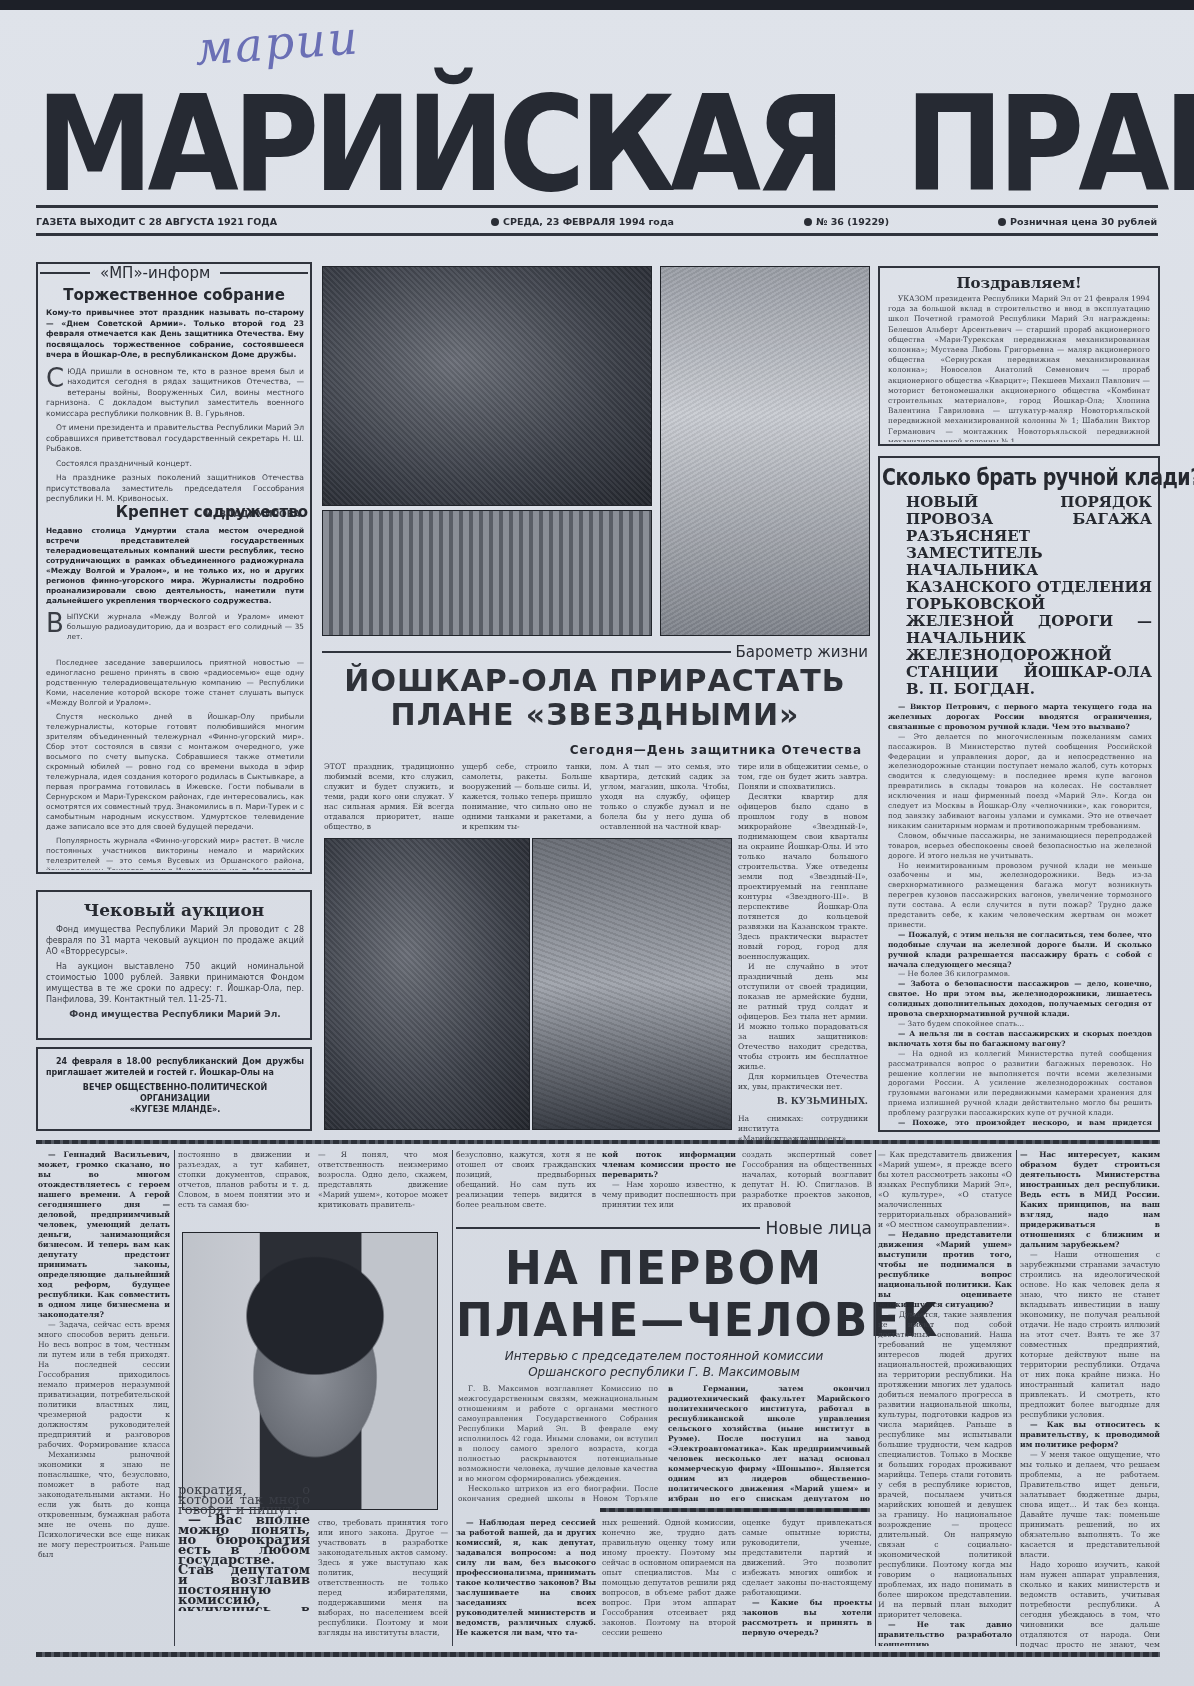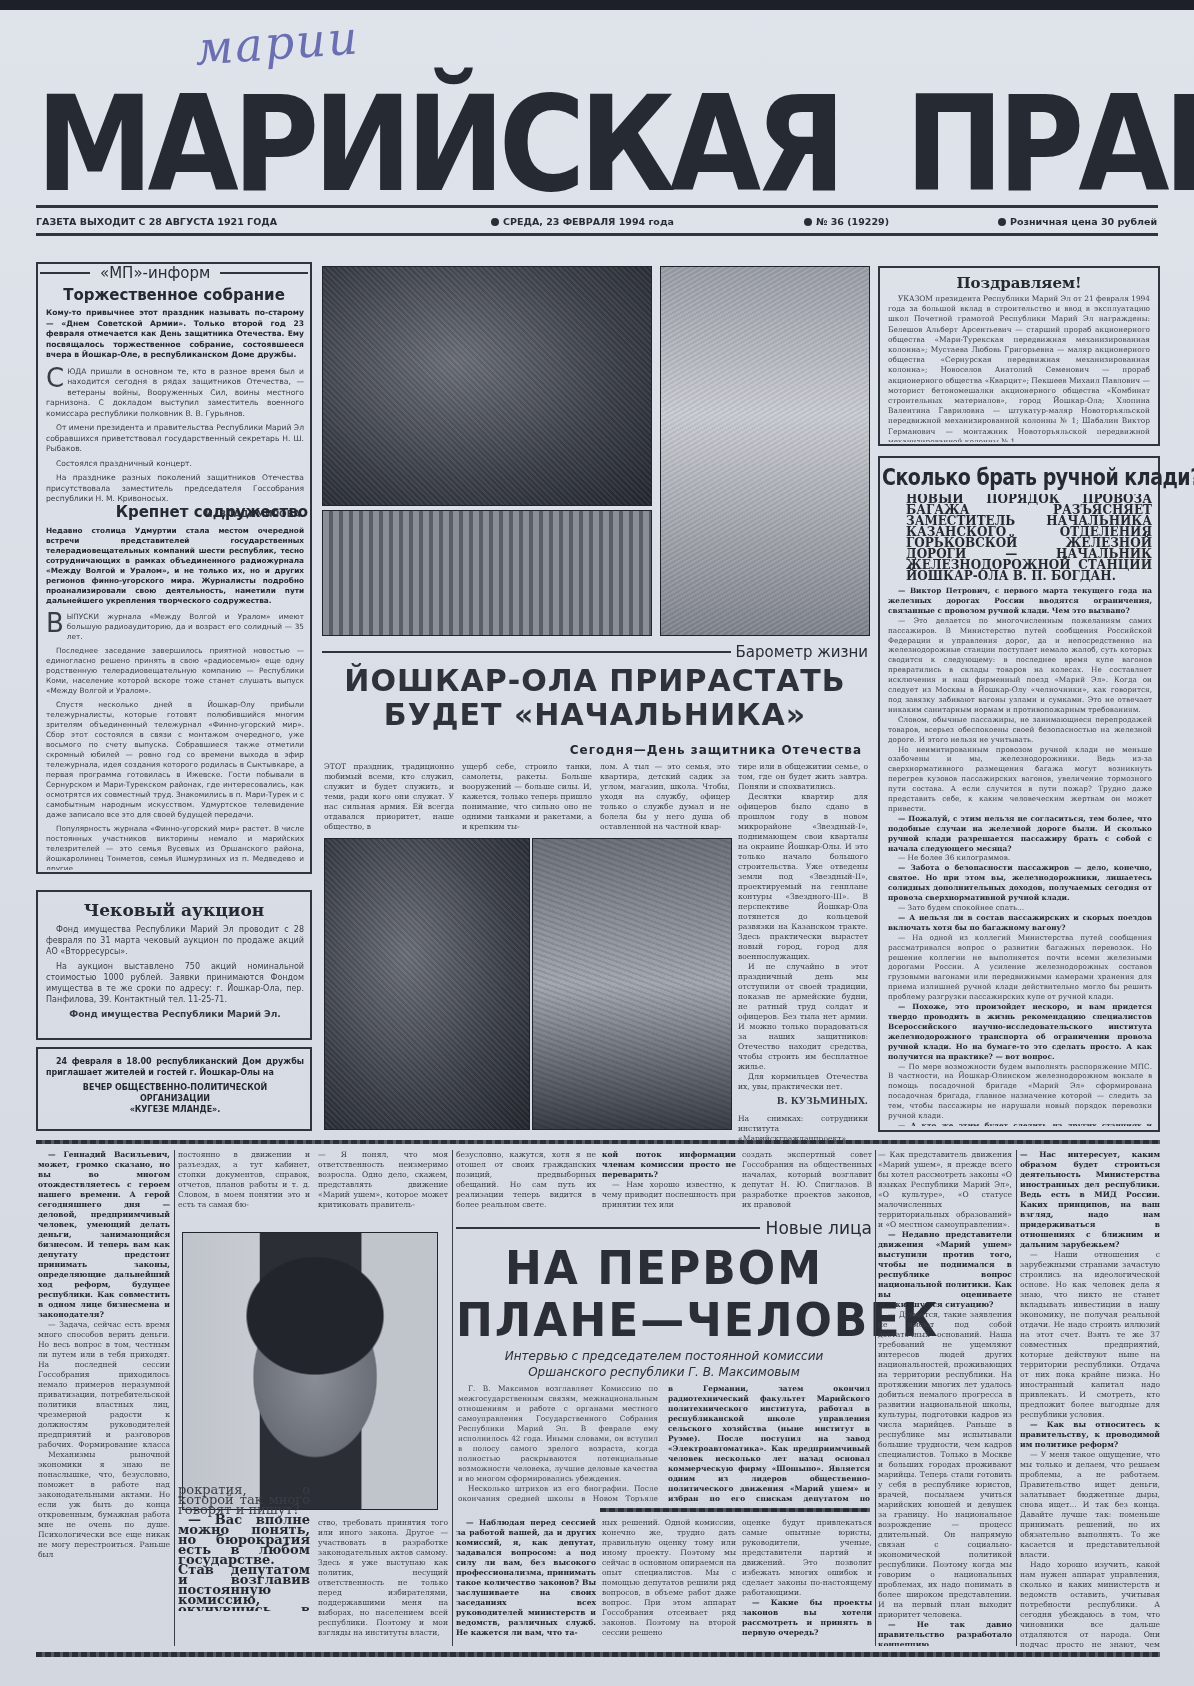--- a/index.html
+++ b/index.html
@@ -105,21 +105,21 @@
     <p style="margin-top:4px;text-indent:10px">От имени президента и правительства Республики Марий Эл собравшихся приветствовал государственный секретарь Н. Ш. Рыбаков.</p>
     <p style="margin-top:4px;text-indent:10px">Состоялся праздничный концерт.</p>
     <p style="margin-top:4px;text-indent:10px">На празднике разных поколений защитников Отечества присутствовала заместитель председателя Госсобрания республики Н. М. Кривоносых.</p>
     <p class="sig">И. ВЛАДИМИРОВА.</p>
   </div>
 
   <div class="headline sans" style="left:40px;top:503px;width:268px;font-size:15px;text-align:right;">Крепнет содружество</div>
   <div class="text-block sans" style="left:46px;top:526px;width:258px;height:344px;font-size:7.3px;line-height:10px;">
     <p class="bold">Недавно столица Удмуртии стала местом очередной встречи представителей государственных телерадиовещательных компаний шести республик, тесно сотрудничающих в рамках объединенного радиожурнала «Между Волгой и Уралом», и не только их, но и других регионов финно-угорского мира. Журналисты подробно проанализировали свою деятельность, наметили пути дальнейшего укрепления творческого содружества.</p>
     <p style="margin-top:6px"><span class="dropcap">В</span><span>ЫПУСКИ журнала «Между Волгой и Уралом» имеют большую радиоаудиторию, да и возраст его солидный — 35 лет.</span></p>
-    <p style="margin-top:4px;text-indent:10px">Последнее заседание завершилось приятной новостью — единогласно решено принять в свою «радиосемью» еще одну родственную телерадиовещательную компанию — Республики Коми, население которой вскоре тоже станет слушать выпуск «Между Волгой и Уралом».</p>
+    <p style="margin-top:16px;text-indent:10px">Последнее заседание завершилось приятной новостью — единогласно решено принять в свою «радиосемью» еще одну родственную телерадиовещательную компанию — Республики Коми, население которой вскоре тоже станет слушать выпуск «Между Волгой и Уралом».</p>
     <p style="margin-top:4px;text-indent:10px">Спустя несколько дней в Йошкар-Олу прибыли тележурналисты, которые готовят полюбившийся многим зрителям объединенный тележурнал «Финно-угорский мир». Сбор этот состоялся в связи с монтажом очередного, уже восьмого по счету выпуска. Собравшиеся также отметили скромный юбилей — ровно год со времени выхода в эфир тележурнала, идея создания которого родилась в Сыктывкаре, а первая программа готовилась в Ижевске. Гости побывали в Сернурском и Мари-Турекском районах, где интересовались, как осмотрятся их совместный труд. Знакомились в п. Мари-Турек и с самобытным народным искусством. Удмуртское телевидение даже записало все это для своей будущей передачи.</p>
     <p style="margin-top:4px;text-indent:10px">Популярность журнала «Финно-угорский мир» растет. В числе постоянных участников викторины немало и марийских телезрителей — это семья Вусевых из Оршанского района, йошкаролинец Тонметов, семья Ишмурзиных из п. Медведево и другие.</p>
 
   </div>
 
   <div class="box" style="left:36px;top:890px;width:276px;height:150px;"></div>
   <div class="headline" style="left:40px;top:900px;width:268px;font-size:17px;font-family:'DejaVu Serif',serif;">Чековый аукцион</div>
   <div class="text-block sans" style="left:46px;top:924px;width:258px;height:112px;font-size:8px;line-height:11px;">
     <p style="text-indent:10px">Фонд имущества Республики Марий Эл проводит с 28 февраля по 31 марта чековый аукцион по продаже акций АО «Вторресурсы».</p>
     <p style="margin-top:4px;text-indent:10px">На аукцион выставлено 750 акций номинальной стоимостью 1000 рублей. Заявки принимаются Фондом имущества в те же сроки по адресу: г. Йошкар-Ола, пер. Панфилова, 39. Контактный тел. 11-25-71.</p>
@@ -137,21 +137,21 @@
   <div class="photo" style="left:322px;top:266px;width:330px;height:240px;"></div>
   <div class="photo light" style="left:660px;top:266px;width:210px;height:370px;"></div>
   <div class="photo" style="left:322px;top:510px;width:330px;height:126px;background:repeating-linear-gradient(90deg,#8a8e96 0 6px,#5a5e66 6px 10px),#7a7e86;"></div>
 
   <div class="rubric" style="left:322px;top:643px;width:546px;height:18px;">
     <span class="line"></span>
     <span style="padding-left:4px">Барометр жизни</span>
   </div>
   <div class="headline sans" style="left:322px;top:664px;width:546px;font-size:30px;line-height:34px;letter-spacing:1px;color:#2f3239;">
     <div>ЙОШКАР-ОЛА ПРИРАСТАТЬ</div>
-    <div>БУДЕТ «НАЧАЛЬНИКА»</div>
+    <div>ПЛАНЕ «ЗВЕЗДНЫМИ»</div>
   </div>
   <div class="headline sans" style="left:340px;top:743px;width:530px;font-size:12px;text-align:right;padding-right:8px;letter-spacing:1px;">Сегодня—День защитника Отечества</div>
 
   <div class="text-block" style="left:324px;top:762px;width:130px;height:76px;font-size:7.6px;line-height:10px;">ЭТОТ праздник, традиционно любимый всеми, кто служил, служит и будет служить, и теми, ради кого они служат. У нас сильная армия. Ей всегда отдавался приоритет, наше общество, в</div>
   <div class="text-block" style="left:462px;top:762px;width:130px;height:76px;font-size:7.6px;line-height:10px;">ущерб себе, строило танки, самолеты, ракеты. Больше вооружений — больше силы. И, кажется, только теперь пришло понимание, что сильно оно не одними танками и ракетами, а и крепким ты-</div>
   <div class="text-block" style="left:600px;top:762px;width:130px;height:76px;font-size:7.6px;line-height:10px;">лом. А тыл — это семья, это квартира, детский садик за углом, магазин, школа. Чтобы, уходя на службу, офицер только о службе думал и не болела бы у него душа об оставленной на частной квар-</div>
 
   <div class="photo" style="left:324px;top:838px;width:206px;height:292px;"></div>
   <div class="photo light" style="left:532px;top:838px;width:200px;height:292px;background:repeating-linear-gradient(20deg,rgba(0,0,0,0.1) 0 2px,transparent 2px 5px),linear-gradient(180deg,#6e727a 0%,#a4a8b0 50%,#3a3e46 100%);"></div>
 
@@ -165,21 +165,21 @@
 
   </div>
 
   <div class="box" style="left:878px;top:266px;width:282px;height:180px;"></div>
   <div class="headline" style="left:882px;top:274px;width:274px;font-size:15px;">Поздравляем!</div>
   <div class="text-block" style="left:888px;top:294px;width:262px;height:148px;font-size:7.4px;line-height:10.2px;text-indent:10px;">УКАЗОМ президента Республики Марий Эл от 21 февраля 1994 года за большой вклад в строительство и ввод в эксплуатацию школ Почетной грамотой Республики Марий Эл награждены: Белешов Альберт Арсентьевич — старший прораб акционерного общества «Мари-Турекская передвижная механизированная колонна»; Мустаева Любовь Григорьевна — маляр акционерного общества «Сернурская передвижная механизированная колонна»; Новоселов Анатолий Семенович — прораб акционерного общества «Кварцит»; Пекшеев Михаил Павлович — моторист бетономешалки акционерного общества «Комбинат строительных материалов», город Йошкар-Ола; Хлопина Валентина Гавриловна — штукатур-маляр Новоторъяльской передвижной механизированной колонны № 1; Шабалин Виктор Германович — монтажник Новоторъяльской передвижной механизированной колонны № 1.</div>
 
   <div class="box" style="left:878px;top:456px;width:282px;height:676px;"></div>
   <div class="headline sans" style="left:882px;top:462px;width:274px;font-size:19px;transform:scaleY(1.25);transform-origin:top;letter-spacing:-0.5px;">Сколько брать ручной клади?</div>
   <div class="text-block" style="left:888px;top:494px;width:264px;height:632px;font-size:7.3px;line-height:9.9px;">
-    <p class="bold" style="font-size:12px;line-height:11px;padding-left:18px">НОВЫЙ ПОРЯДОК ПРОВОЗА БАГАЖА РАЗЪЯСНЯЕТ ЗАМЕСТИТЕЛЬ НАЧАЛЬНИКА КАЗАНСКОГО ОТДЕЛЕНИЯ ГОРЬКОВСКОЙ ЖЕЛЕЗНОЙ ДОРОГИ — НАЧАЛЬНИК ЖЕЛЕЗНОДОРОЖНОЙ СТАНЦИИ ЙОШКАР-ОЛА В. П. БОГДАН.</p>
+    <p class="bold" style="font-size:15px;line-height:17px;padding-left:18px">НОВЫЙ ПОРЯДОК ПРОВОЗА БАГАЖА РАЗЪЯСНЯЕТ ЗАМЕСТИТЕЛЬ НАЧАЛЬНИКА КАЗАНСКОГО ОТДЕЛЕНИЯ ГОРЬКОВСКОЙ ЖЕЛЕЗНОЙ ДОРОГИ — НАЧАЛЬНИК ЖЕЛЕЗНОДОРОЖНОЙ СТАНЦИИ ЙОШКАР-ОЛА В. П. БОГДАН.</p>
     <p class="bold" style="margin-top:4px;text-indent:10px">— Виктор Петрович, с первого марта текущего года на железных дорогах России вводятся ограничения, связанные с провозом ручной клади. Чем это вызвано?</p>
     <p style="text-indent:10px">— Это делается по многочисленным пожеланиям самих пассажиров. В Министерство путей сообщения Российской Федерации и управления дорог, да и непосредственно на железнодорожные станции поступает немало жалоб, суть которых сводится к следующему: в последнее время купе вагонов превратились в склады товаров на колесах. Не составляет исключения и наш фирменный поезд «Марий Эл». Когда он следует из Москвы в Йошкар-Олу «челночники», как говорится, под завязку забивают вагоны узлами и сумками. Это не отвечает никаким санитарным нормам и противопожарным требованиям.</p>
     <p style="text-indent:10px">Словом, обычные пассажиры, не занимающиеся перепродажей товаров, всерьез обеспокоены своей безопасностью на железной дороге. И этого нельзя не учитывать.</p>
     <p style="text-indent:10px">Но неимитированным провозом ручной клади не меньше озабочены и мы, железнодорожники. Ведь из-за сверхнормативного размещения багажа могут возникнуть перегрев кузовов пассажирских вагонов, увеличение тормозного пути состава. А если случится в пути пожар? Трудно даже представить себе, к каким человеческим жертвам он может привести.</p>
     <p class="bold" style="text-indent:10px">— Пожалуй, с этим нельзя не согласиться, тем более, что подобные случаи на железной дороге были. И сколько ручной клади разрешается пассажиру брать с собой с начала следующего месяца?</p>
     <p style="text-indent:10px">— Не более 36 килограммов.</p>
     <p class="bold" style="text-indent:10px">— Забота о безопасности пассажиров — дело, конечно, святое. Но при этом вы, железнодорожники, лишаетесь солидных дополнительных доходов, получаемых сегодня от провоза сверхнормативной ручной клади.</p>
     <p style="text-indent:10px">— Зато будем спокойнее спать...</p>
     <p class="bold" style="text-indent:10px">— А нельзя ли в состав пассажирских и скорых поездов включать хотя бы по багажному вагону?</p>
     <p style="text-indent:10px">— На одной из коллегий Министерства путей сообщения рассматривался вопрос о развитии багажных перевозок. Но решение коллегии не выполняется почти всеми железными дорогами России. А усиление железнодорожных составов грузовыми вагонами или передвижными камерами хранения для приема излишней ручной клади действительно могло бы решить проблему разгрузки пассажирских купе от ручной клади.</p>

